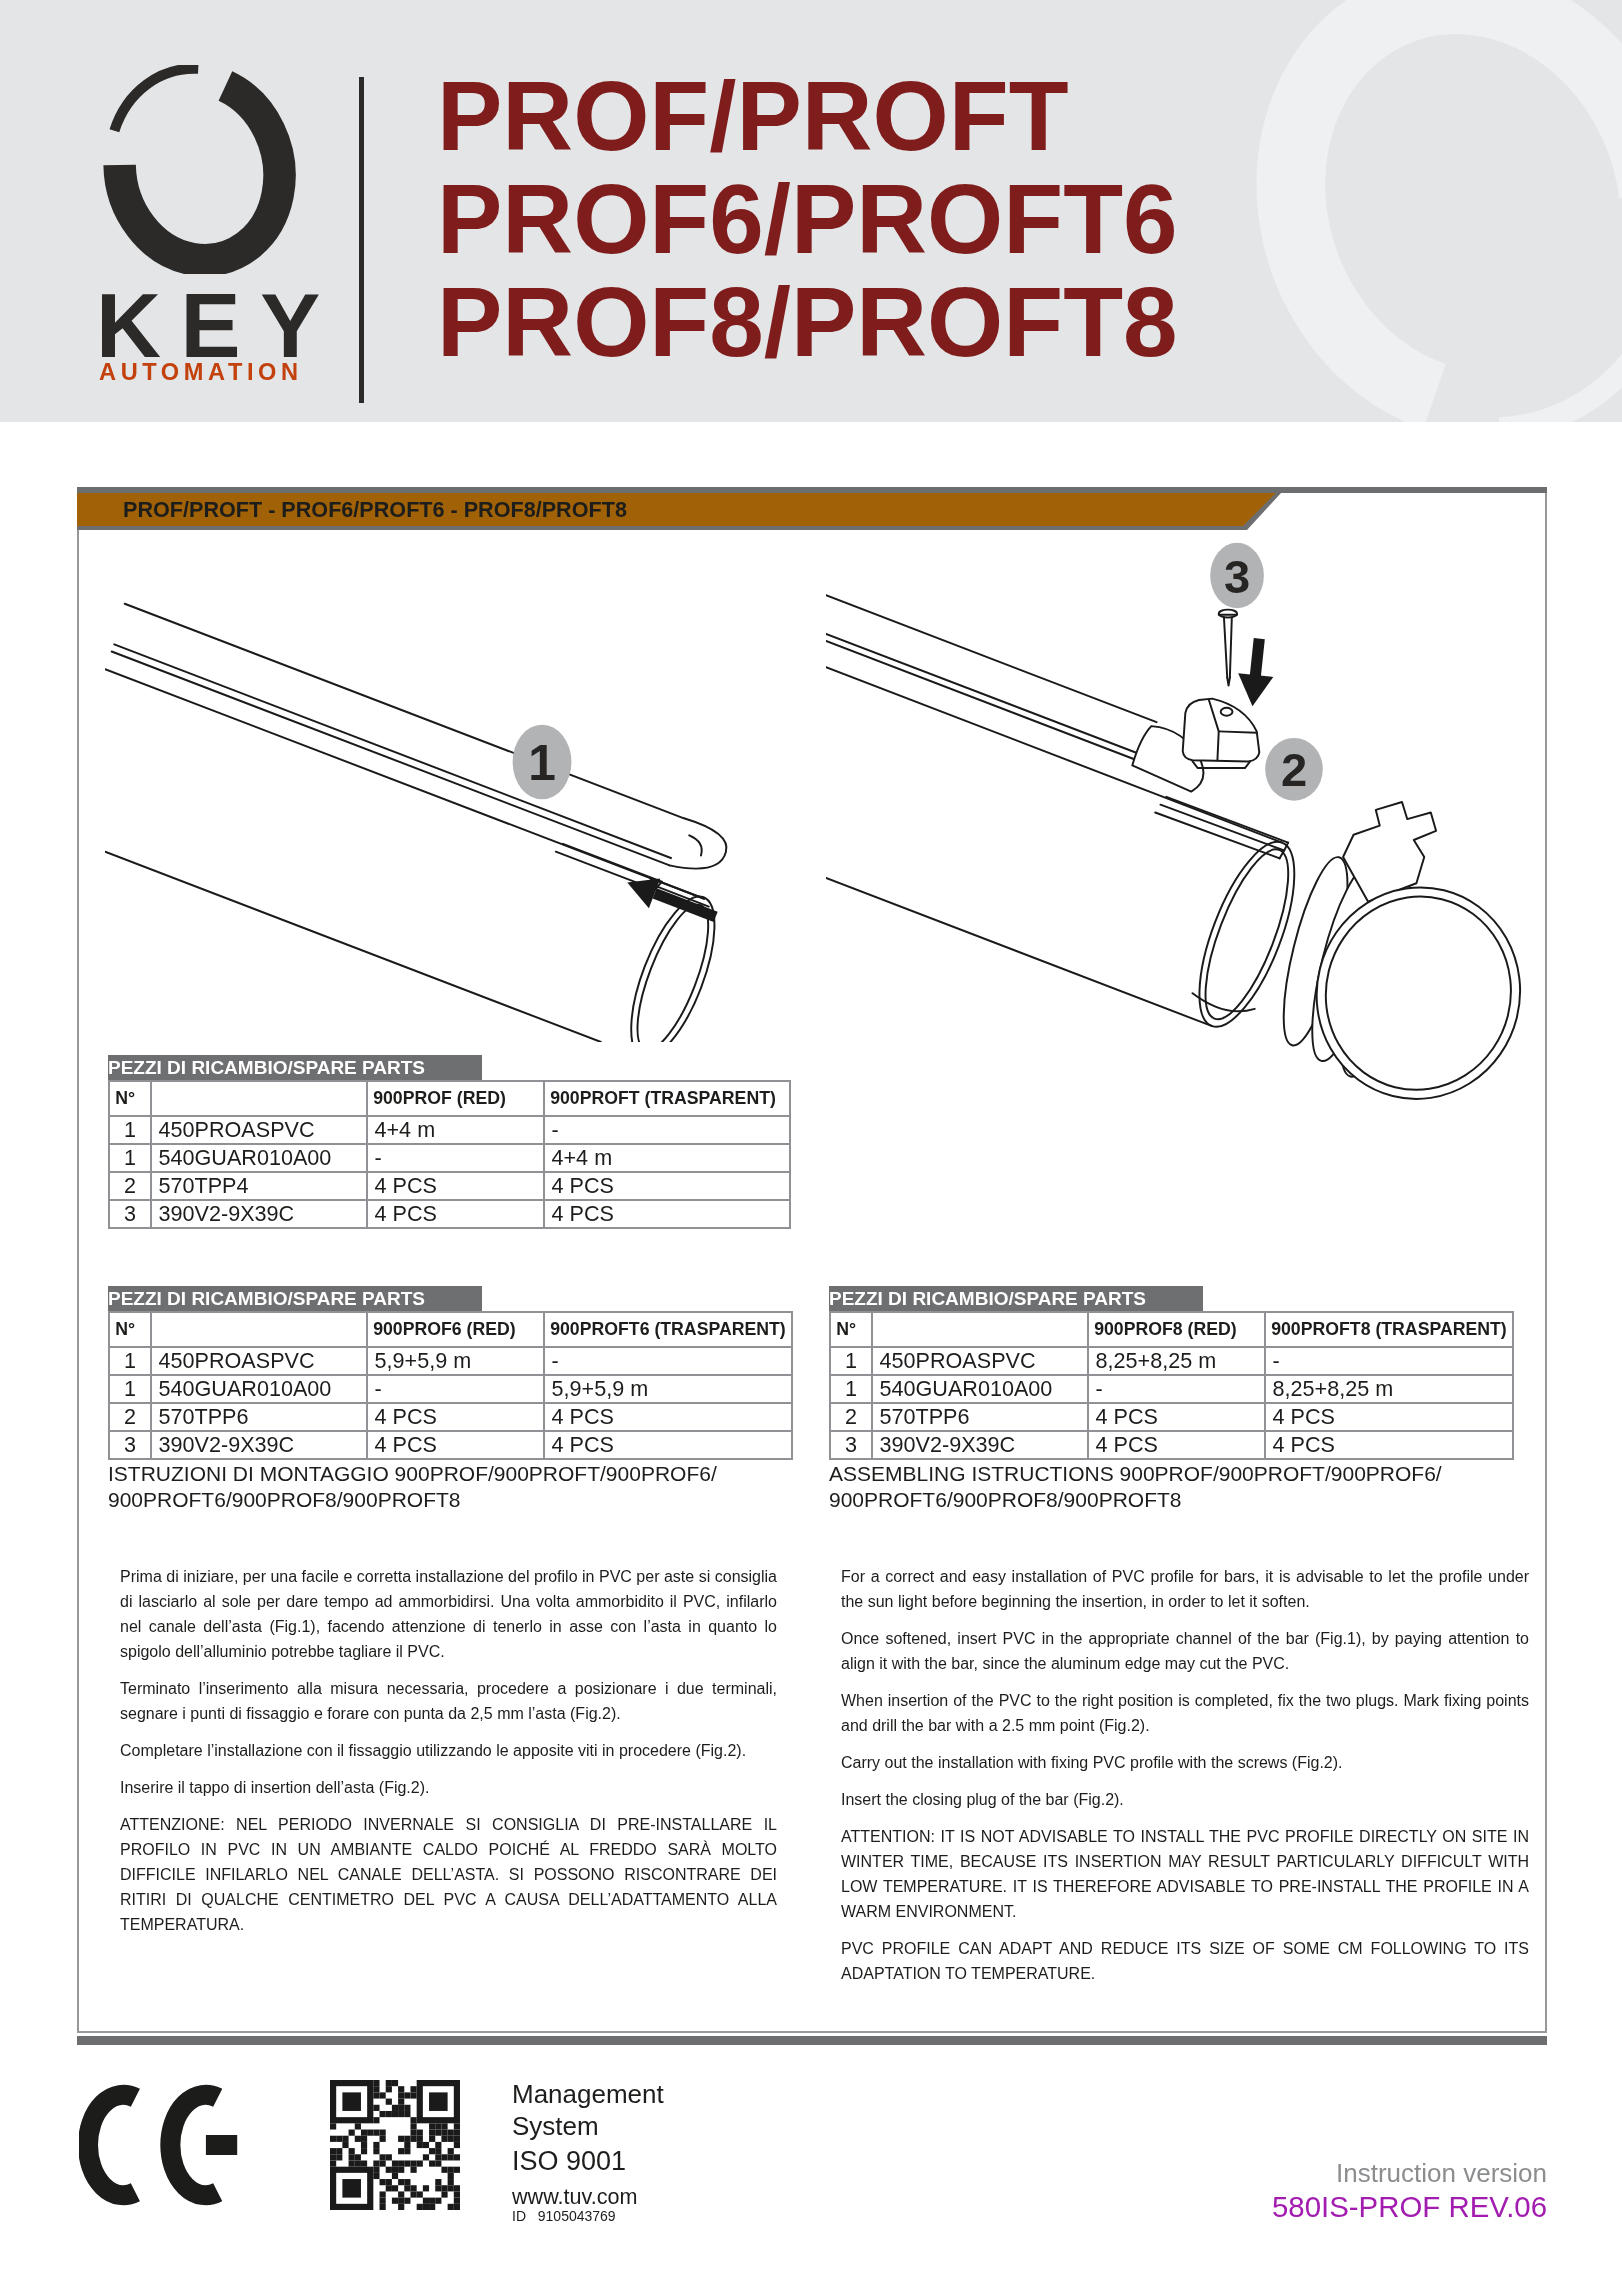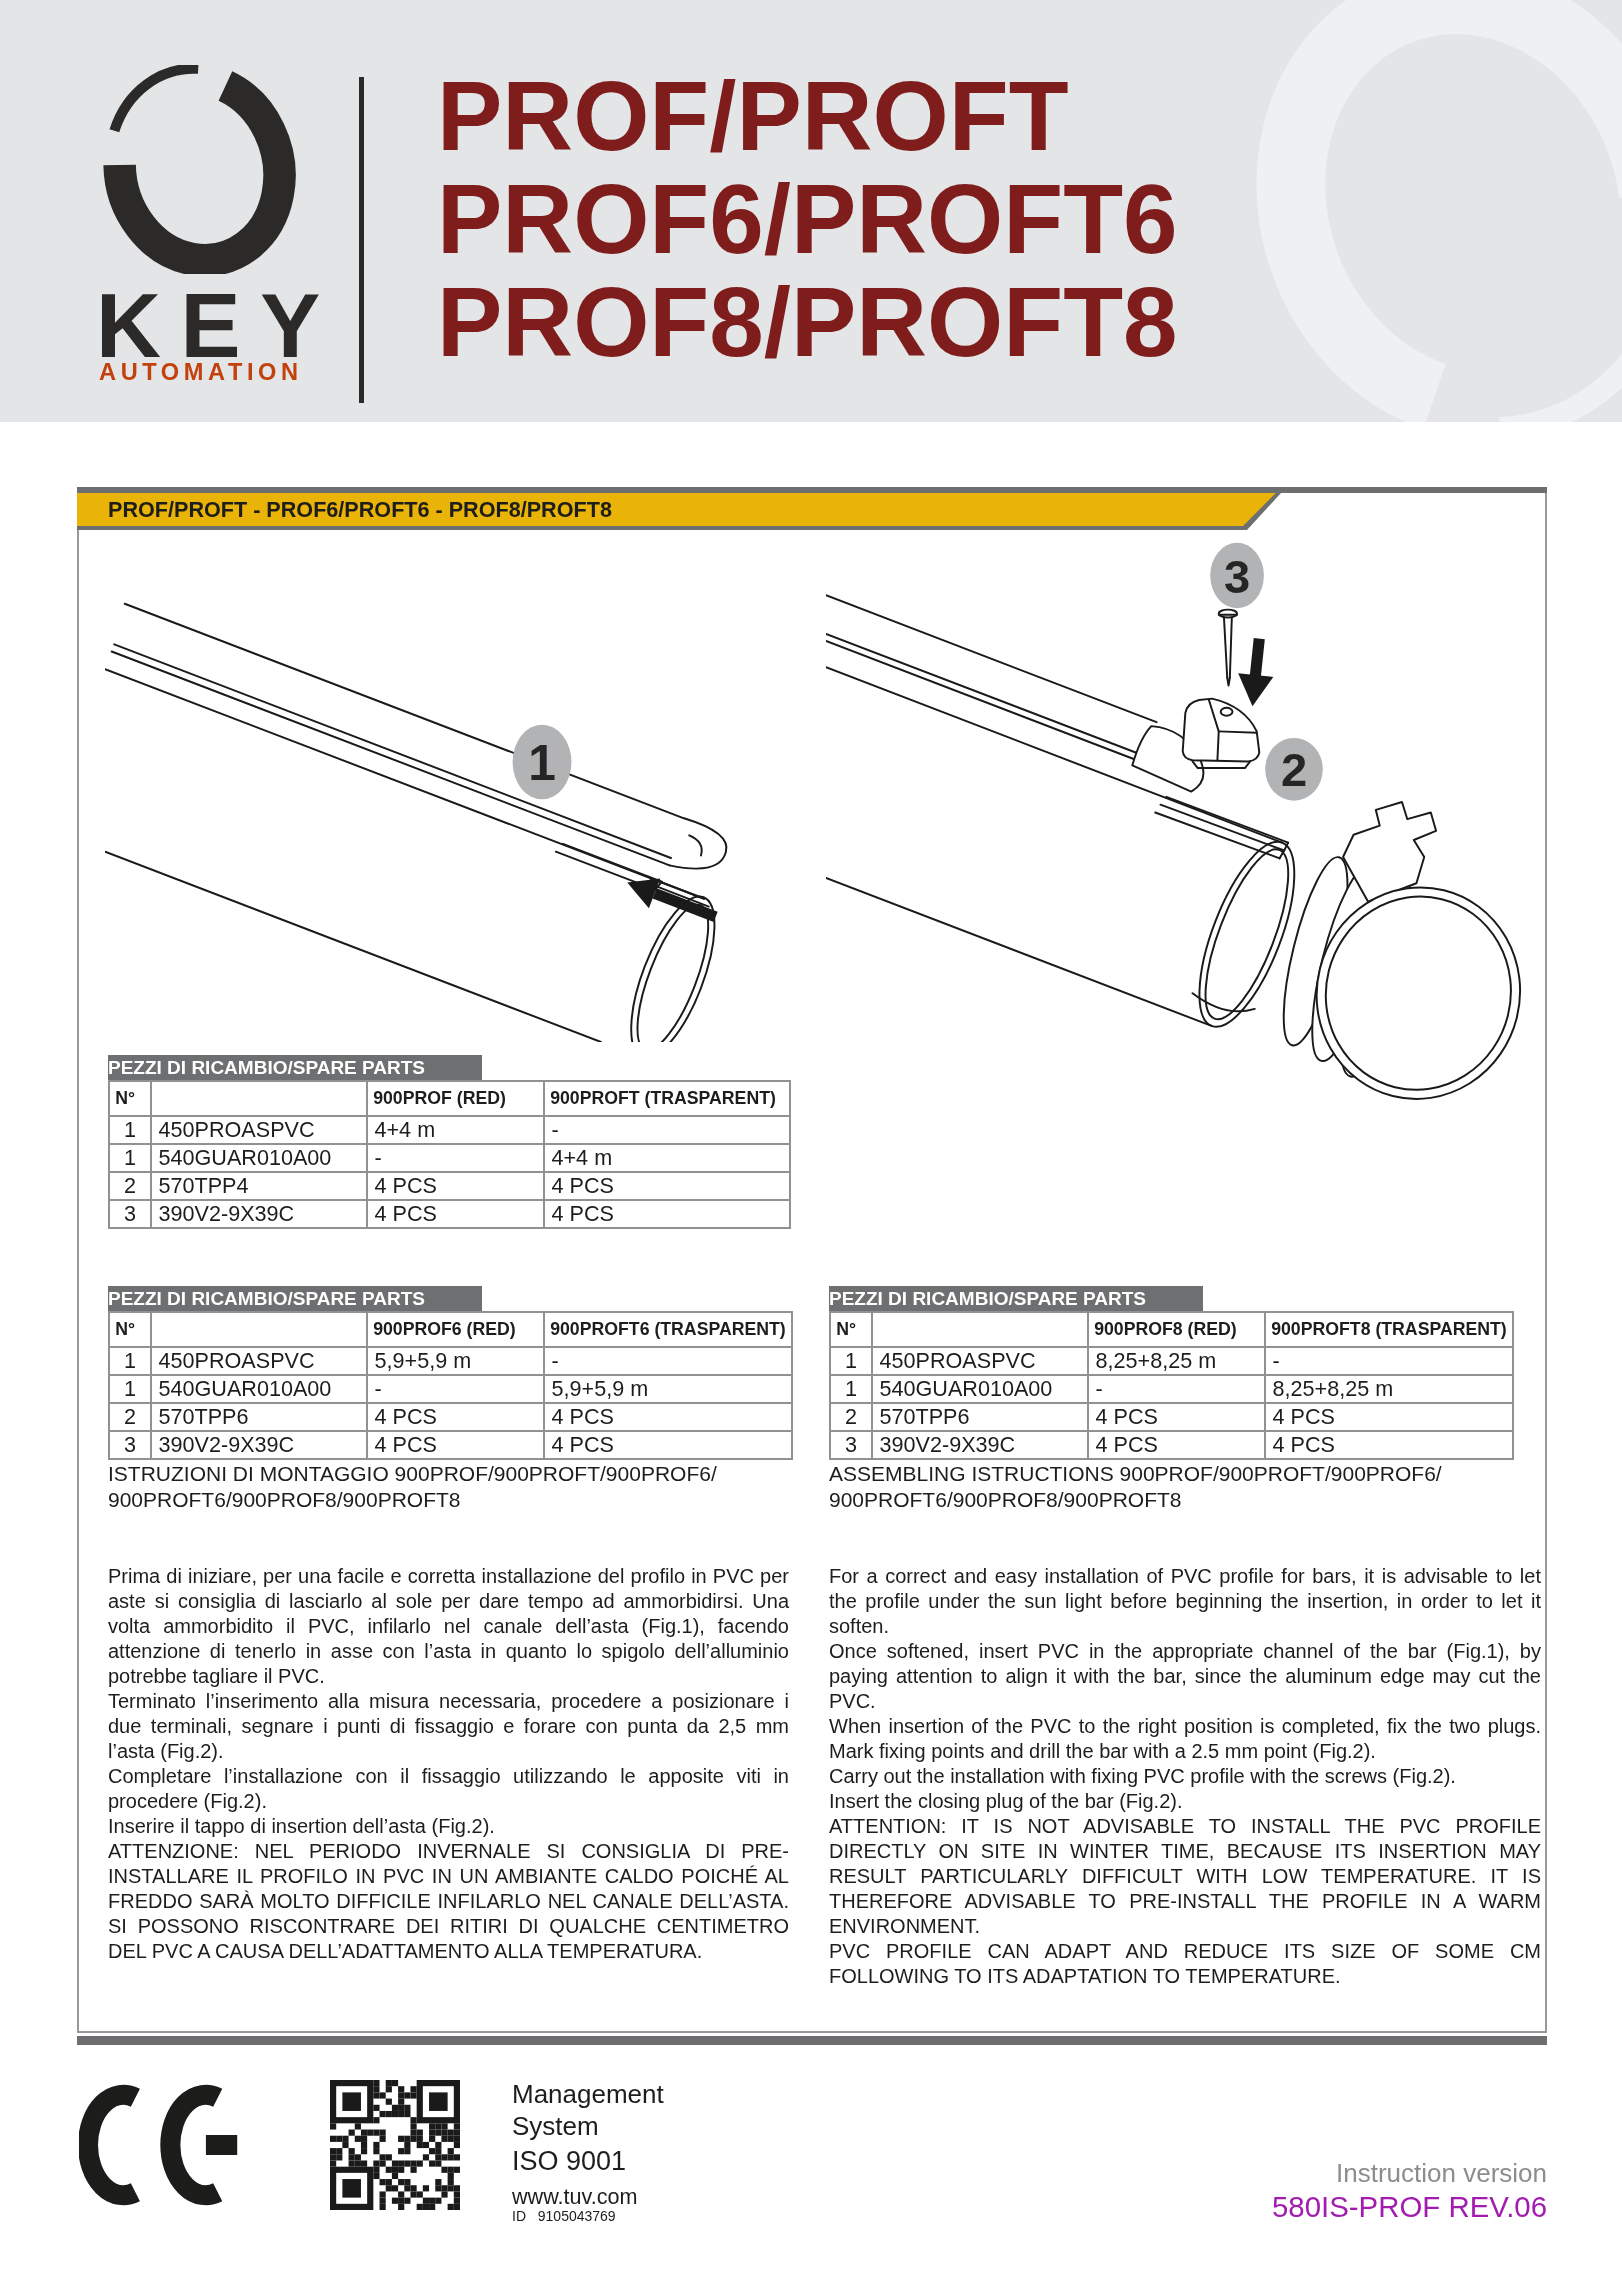--- a/index.html
+++ b/index.html
@@ -17,44 +17,44 @@
   .hdr-divider{position:absolute;left:359px;top:77px;width:5.2px;height:326px;background:#2b2a29;}
   .doc-title{position:absolute;left:437px;top:65px;font-size:98px;line-height:103px;
              font-weight:bold;color:#7f1d1d;white-space:nowrap;}
 
   
   .box-frame{position:absolute;left:77px;top:487px;width:1470px;height:1546px;box-sizing:border-box;
              border-left:2.6px solid #97989b;border-right:2.6px solid #97989b;border-bottom:2.6px solid #97989b;}
   .box-top{position:absolute;left:77px;top:487px;width:1470px;height:5.9px;background:#6d6e70;}
   .titlebar{position:absolute;left:77px;top:493px;width:1204px;height:37px;background:#6d6e70;
             clip-path:polygon(0 0,100% 0,calc(100% - 34px) 100%,0 100%);}
-  .titlebar-inner{position:absolute;left:0;top:0;width:100%;height:33px;background:#eab308;
+  .titlebar-inner{position:absolute;left:0;top:0;width:100%;height:33px;background:#a16207;
             clip-path:polygon(0 0,calc(100% - 5.2px) 0,calc(100% - 38px) 100%,0 100%);
-            font-size:21.6px;font-weight:bold;line-height:33px;padding-left:31px;box-sizing:border-box;
+            font-size:21.6px;font-weight:bold;line-height:33px;padding-left:46px;box-sizing:border-box;
             color:#1d1d1b;white-space:nowrap;}
   .box-bottom-bar{position:absolute;left:77px;top:2036px;width:1470px;height:8.5px;background:#6d6e70;}
 
   .fig{position:absolute;}
 
   
   .ptable{position:absolute;}
   .tbar{width:374px;height:25px;background:#6e6f71;color:#ffffff;font-weight:bold;font-size:19px;
         line-height:25px;padding-left:0;box-sizing:border-box;white-space:nowrap;overflow:hidden;}
   .ptable table{border-collapse:collapse;table-layout:fixed;background:#fff;}
   .ptable th,.ptable td{border:2px solid #8f9194;overflow:hidden;white-space:nowrap;vertical-align:middle;}
   .ptable th{font-size:17.7px;font-weight:bold;text-align:left;height:33px;padding:0 5.2px;}
   .ptable td{font-size:21.6px;height:24px;padding:0 6.5px;}
   .ptable td.num{text-align:center;padding:0;}
   .w1 col.c0{width:42px}.w1 col.c1{width:216px}.w1 col.c2{width:177px}.w1 col.c3{width:246px}
 
   
   .textcol{position:absolute;top:1461px;}
   .textcol .h{font-size:21px;line-height:25.5px;white-space:nowrap;}
   .paras{margin-top:52px;}
-  .paras p{margin:0;font-size:20px;line-height:25px;text-align:justify;}
+  .paras p{margin:12px;font-size:16px;line-height:25px;text-align:justify;}
 
   
   .f-abs{position:absolute;}
   .f-mgmt{left:512px;top:2078px;font-size:26px;line-height:32px;}
   .f-iso{left:512px;top:2146px;font-size:27px;}
   .f-tuv{left:512px;top:2184px;font-size:21.6px;}
   .f-id{left:512px;top:2208px;font-size:14px;}
   .f-id .gap{display:inline-block;width:11.8px;}
   .version{right:76px;top:2158px;text-align:right;}
   .version .lbl{font-size:26px;color:#8b8d8f;line-height:31px;}

